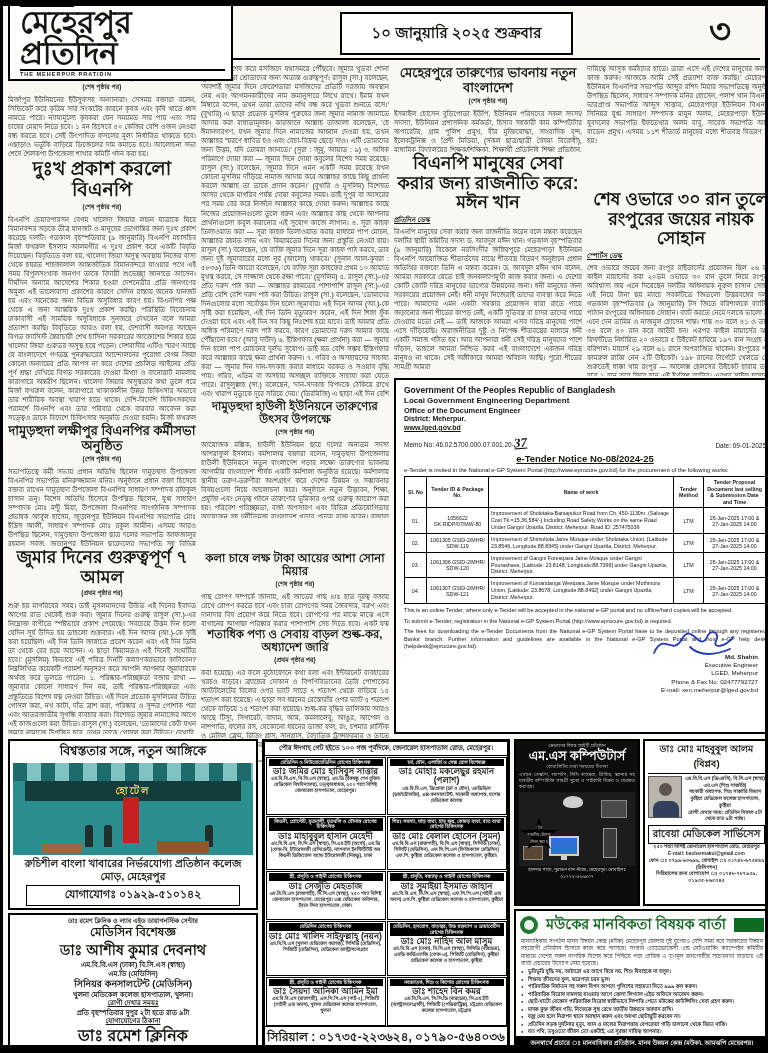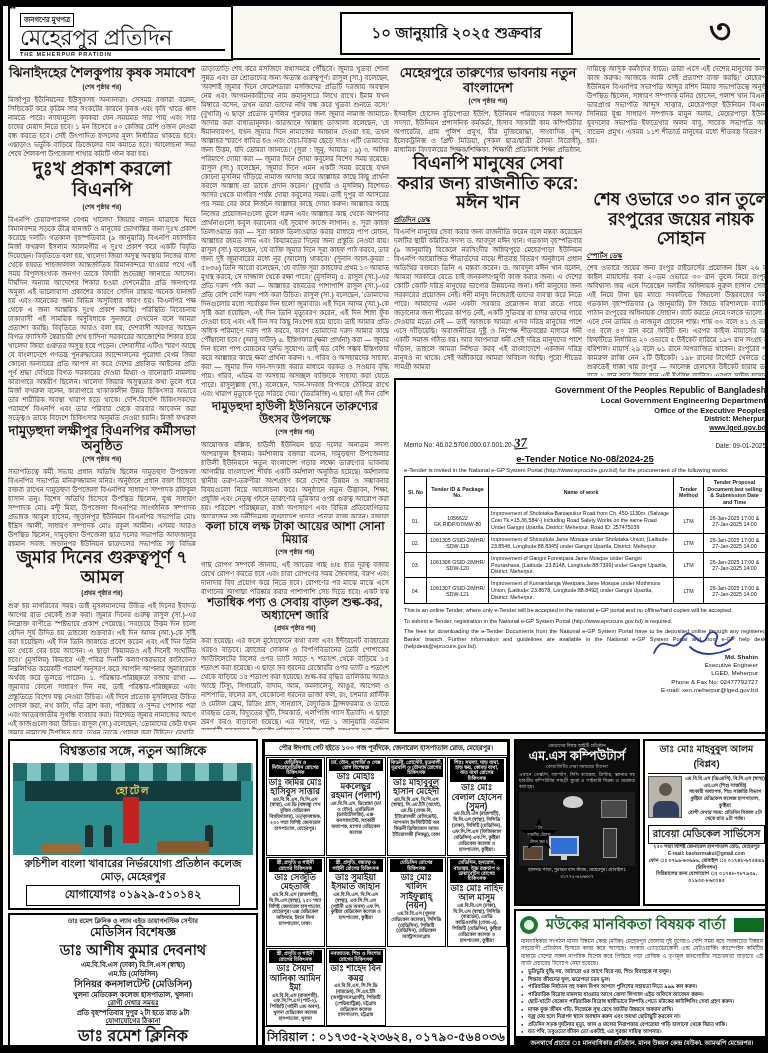--- a/index.html
+++ b/index.html
@@ -7,21 +7,21 @@
   body { font-family:"Liberation Sans","DejaVu Sans",sans-serif; color:#171512; }
   .page { width:768px; height:1053px; margin:0 auto; background:#faf8f3;
           border-top:6px solid #000; border-bottom:8px solid #000;
           border-left:3px solid #000; border-right:3px solid #000; overflow:hidden; }
 
   
   .masthead { height:52px; margin:2px 5px 0 5px; border-bottom:2px solid #000;
               display:flex; align-items:center; gap:8px; }
   .mast-left { width:225px; border:2px solid #000; padding:1px 6px 2px 10px; position:relative; background:#fff; }
   .mast-tagline { display:inline-block; border:1px solid #000; font-size:7px; font-weight:700; padding:0 3px; }
-  .mast-title { font-size:22px; font-weight:400; letter-spacing:-0.5px; line-height:1.0; border-bottom:2px solid #000; }
+  .mast-title { font-size:31px; font-weight:700; letter-spacing:-0.5px; line-height:1.0; border-bottom:2px solid #000; }
   .mast-sub { font-size:5.5px; font-weight:700; letter-spacing:1px; }
   .quote-mark { position:absolute; left:-2px; top:-6px; font-size:14px; font-weight:800; }
   .mast-date { flex:1; display:flex; justify-content:center; }
   .mast-date-box { border:2px solid #000; background:#fff; padding:7px 30px; font-size:15px; font-weight:800; }
   .mast-pageno { width:80px; text-align:center; font-size:34px; font-weight:800; font-family:"Liberation Serif","DejaVu Serif",serif; }
 
   
   .cols { display:flex; gap:5px; padding:4px 5px 2px 5px; height:676px; }
   .col { width:188px; flex:none; }
   .right-half { width:382px; flex:none; display:flex; flex-direction:column; }
@@ -31,27 +31,27 @@
   .art { overflow:hidden; }
   .art h2 { text-align:center; font-weight:800; line-height:1.12; margin:2px 0 1px 0; }
   .h-md h2 { font-size:13px; }
   .h-lg h2 { font-size:17.5px; }
   .h-xl h2 { font-size:19px; }
   .h-sm h2 { font-size:11.5px; }
   .dl { text-align:center; font-size:6.3px; font-weight:700; margin:1px 0 2px 0; }
   .byline { font-size:6.8px; font-weight:800; text-decoration:underline; margin:1px 0; }
   .bd { font-size:6.8px; line-height:1.33; text-align:justify; }
   .a1{height:92px;} .a2{height:266px;} .a3{height:124px;} .a4{height:188px;}
-  .c2cont{height:334px;} .a5{height:120px;} .a6{height:76px;} .a7{height:136px;}
+  .c2cont{height:334px;} .a5{height:120px;} .a6{height:76px;margin-top:32px;} .a7{height:136px;}
   .a8{height:88px;} .a9{height:224px;}
   .c4cont{height:124px;} .a10{height:188px;}
 
   
   .tender { height:358px; border:2px solid #000; background:#fff; margin-top:2px; padding:5px 8px 2px 8px; overflow:hidden; }
-  .t-head { text-align:right; line-height:1.25; }
+  .t-head { text-align:left; line-height:1.25; }
   .t-head .t1 { font-size:8.5px; font-weight:700; }
   .t-head .t2 { font-size:8px; font-weight:700; }
   .t-head .t3 { font-size:7.5px; font-weight:700; }
   .t-head .t4 { font-size:7px; font-weight:700; }
   .t-head .t5 { font-size:7px; font-weight:700; text-decoration:underline; }
   .t-memo { display:flex; justify-content:space-between; font-size:6.5px; margin-top:5px; align-items:flex-end; }
   .hand { font-family:"Liberation Serif","DejaVu Serif",serif; font-style:italic; font-size:13px; font-weight:700; display:inline-block; transform:rotate(-4deg); border-bottom:1px solid #000; line-height:0.8; }
   .t-title { text-align:center; font-size:9.5px; font-weight:800; text-decoration:underline; margin:4px 0 3px 0; }
   .t-intro { font-size:5.8px; margin-bottom:3px; }
   table.tt { width:100%; border-collapse:collapse; }
@@ -90,21 +90,21 @@
   .rm-q { font-size:7px; font-weight:700; }
   .rm-cons { font-size:9.5px; font-weight:800; }
   .rm-u { font-size:6.8px; font-weight:700; text-decoration:underline; }
   .rm-clinic { font-size:16px; font-weight:800; }
   .rm-line { font-size:7px; font-weight:700; }
   .rm-serial { font-size:9.5px; font-weight:800; }
 
   .medicare { border:3px solid #000; background:#fff; height:100%; display:flex; flex-direction:column; overflow:hidden; }
   .mc-title { text-align:center; font-size:22px; font-weight:800; letter-spacing:-0.5px; line-height:1.05; padding-top:1px; }
   .mc-sub { text-align:center; font-size:6.6px; font-weight:800; border-bottom:1.5px solid #000; padding-bottom:1px; }
-  .mc-grid { flex:1; display:grid; grid-template-columns:1fr 1fr 1fr 1fr; }
+  .mc-grid { flex:1; display:grid; grid-template-columns:1fr 1fr; }
   .doc { border:1px solid #000; margin:0.5px; padding:1px 2px; overflow:hidden; }
   .doc-spec { background:#000; color:#fff; font-size:4.9px; font-weight:700; text-align:center; padding:1px 1px; line-height:1.1; }
   .doc-name { text-align:center; font-size:8.6px; font-weight:800; line-height:1.1; margin-top:1px; }
   .doc-q { text-align:center; font-size:4.7px; line-height:1.25; font-weight:700; color:#222; }
   .mc-serial { border-top:1.5px solid #000; text-align:center; font-size:12px; font-weight:800; padding:1px 0; }
 
   .rt-top { display:flex; gap:3px; height:167px; }
   .msc { width:126px; flex:none; background:#0d0d0d; color:#fff; border:2px solid #000; overflow:hidden; position:relative; }
   .msc-tag { font-size:4.6px; text-align:center; padding-top:1px; color:#ddd; }
   .msc-title { font-size:12.5px; font-weight:800; text-align:center; line-height:1.05; }
@@ -233,21 +233,21 @@
             <div class="byline">স্পোর্টস ডেস্ক</div>
             <p class="bd">শেষ ওভারে জয়ের জন্য রংপুর রাইডার্সের প্রয়োজন ছিল ২৬ রান। কাইল মায়ার্সের করা ২০তম ওভারে ৩০ রান তুলে নিয়ে রংপুরকে অবিশ্বাস্য জয় এনে দিয়েছেন দলটির অধিনায়ক নুরুল হাসান সোহান। এই নিয়ে টানা ছয় ম্যাচে সবকটিতে জিতলো উত্তরবঙ্গের দলটি। গতকাল বৃহস্পতিবার (৯ জানুয়ারি) টস জিতে বরিশালকে ব্যাটিংয়ে পাঠান রংপুরের অধিনায়ক সোহান। ব্যাট করতে নেমে দলকে ভালো শুরু এনে দেন তামিম ও নাজমুল হোসেন শান্ত। শান্ত ৩০ বলে ৪১ ও তামিম ৩৪ বলে ৪০ রান করে আউট হন। এরপর কাইল মায়ার্সের ঝড়ো ফিফটিতে নির্ধারিত ২০ ওভারে ৫ উইকেট হারিয়ে ১৯৭ রান সংগ্রহ করে বরিশাল। মায়ার্স ২৯ বলে ৬১ রানে অপরাজিত থাকেন। রংপুরের পক্ষে কামরুল রাব্বি নেন ২টি উইকেট। ১৯৮ রানের টার্গেটে খেলতে নেমে শুরুতেই ধাক্কা খায় রংপুর — আলেক্স হেলসের উইকেট হারায় তারা। মাত্র ১ রান করে ফিরে যান এই ইংলিশ ব্যাটার। এরপর সাইফ হাসান ও তৌফিক খান মিলে শতরানের জুটি গড়ে সামাল দেন। তবে দ্রুতই জোড়া উইকেট হারায় রংপুর। সাইফ ১৯ বলে ২২ ও তৌফিক ২৮ বলে ৩৮ রান করে ফিরে যান। শেষ ওভারে সোহানের ঝড়ে জয় নিশ্চিত হয় রংপুরের। ৭ বলে ৩২ রানে অপরাজিত থাকেন অধিনায়ক সোহান।</p>
           </article>
         </div>
       </div>
 
       <section class="tender">
         <div class="t-head">
           <div class="t1">Government Of the Peoples Republic of Bangladesh</div>
           <div class="t2">Local Government Engineering Department</div>
-          <div class="t3">Office of the Executive Peoples</div>
+          <div class="t3">Office of the Document Engineer</div>
           <div class="t4">District: Meherpur.</div>
           <div class="t5">www.lged.gov.bd</div>
         </div>
         <div class="t-memo">
           <span><span>Memo No: 46.02.5700.000.07.001.20-</span><span class="hand">37</span></span>
           <span>Date: 09-01-2025</span>
         </div>
         <div class="t-title">e-Tender Notice No-08/2024-25</div>
         <div class="t-intro">e-Tender is invited in the National e-GP System Portal (http://www.eprocure.gov.bd) for the procurement of the following works:</div>
         <table class="tt">

